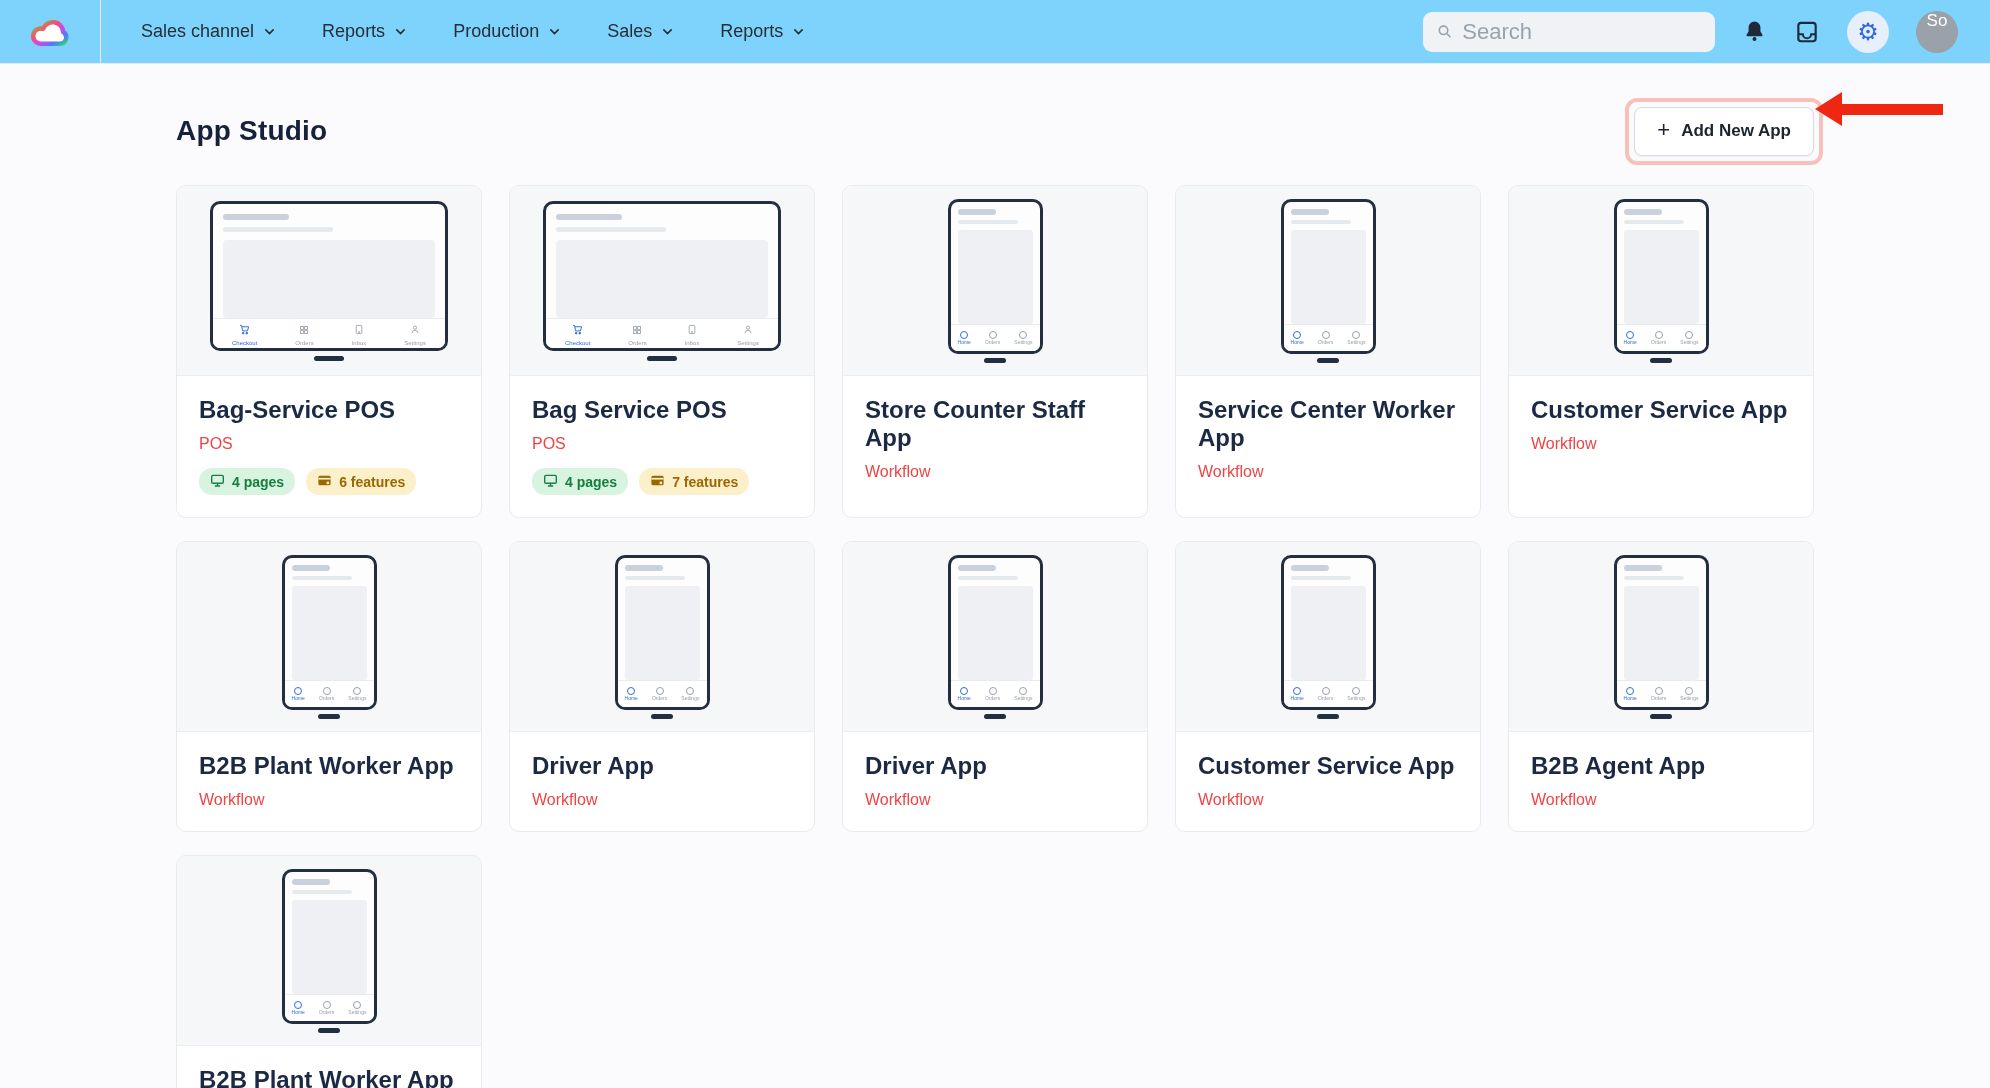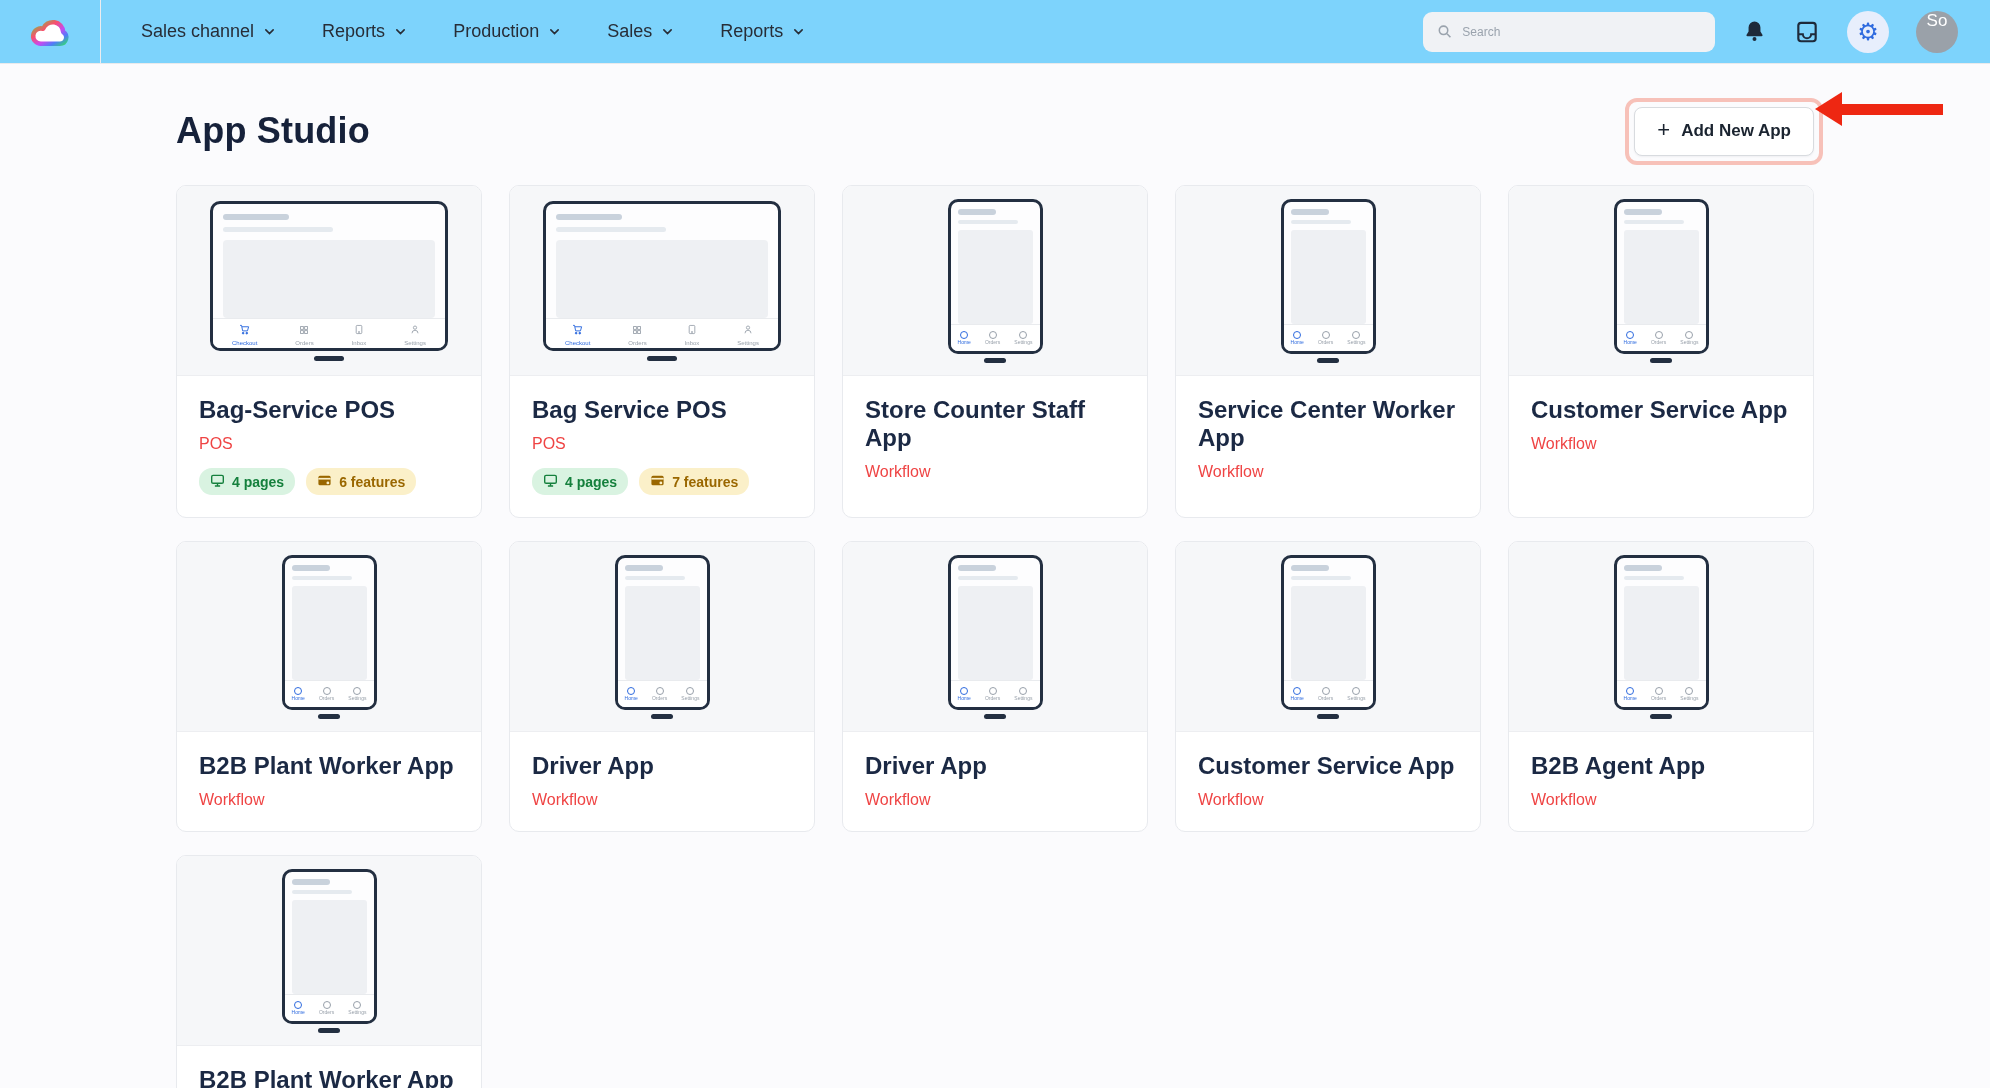--- a/index.html
+++ b/index.html
@@ -18,37 +18,37 @@
   .hdr-divider { width:1px; height:64px; background:#ececef; }
   nav { display:flex; align-items:center; gap:46px; margin-left:40px; }
   .nav-item { display:flex; align-items:center; gap:9px; cursor:pointer; }
   .nav-item span.lbl { font-size:18px; font-weight:500; color:#272d37; }
   .hdr-right { margin-left:auto; display:flex; align-items:center; gap:27px; }
   .search {
     width:292px; height:40px; background:#f0f2f5; border-radius:9px;
     display:flex; align-items:center; gap:10px; padding:0 14px; cursor:text;
   }
   .search input {
-    border:none; outline:none; background:transparent; font-size:12px;
+    border:none; outline:none; background:transparent; font-size:22px;
     color:#4b5563; width:100%; font-family:"Liberation Sans", sans-serif;
   }
   .search input::placeholder { color:#9aa3ad; }
   .icon-btn { background:none; border:none; cursor:pointer; display:flex; align-items:center; justify-content:center; padding:0; }
   .gear-btn {
     width:42px; height:42px; border-radius:50%; background:#e7eefc;
     color:var(--accent,#2f6bdf); font-size:24px; line-height:1;
   }
   .avatar {
     width:42px; height:42px; border-radius:50%; background:#9aa1a9; cursor:pointer;
     color:#fff; display:flex; justify-content:center; font-size:17px; font-weight:500;
   }
   
   main { padding:0 176px; }
   .page-head { display:flex; align-items:center; justify-content:space-between; margin-top:42px; height:50px; }
-  h1 { font-size:36px; font-weight:700; color:#16213a; letter-spacing:.2px; }
+  h1 { font-size:28px; font-weight:700; color:#16213a; letter-spacing:.2px; }
   .btn-wrap { position:relative; }
   .annotation-highlight {
     position:absolute; left:-9px; top:-9px; right:-9px; bottom:-9px;
     border:4px solid #f7c1b9; border-radius:12px; pointer-events:none;
   }
   .add-btn {
     position:relative; background:#fff; border:1px solid #d8dbdf; border-radius:8px;
     height:49px; padding:0 22px; display:flex; align-items:center; gap:11px;
     font-size:17px; font-weight:600; color:#1b2430; cursor:pointer;
     box-shadow:0 1px 2px rgba(16,24,40,.05); font-family:"Liberation Sans", sans-serif;

